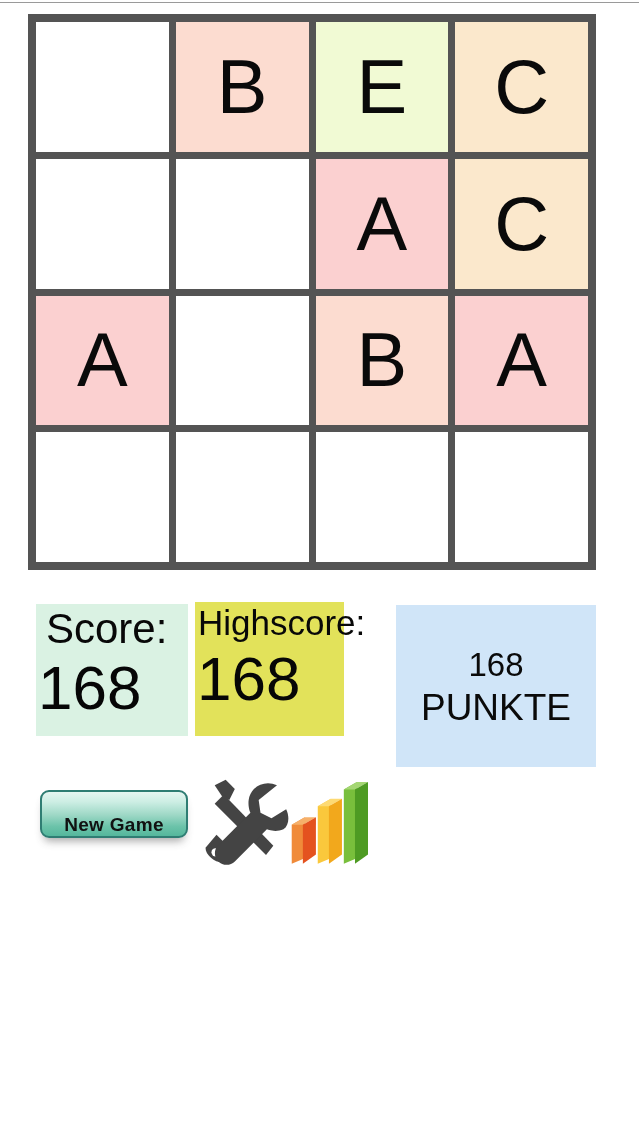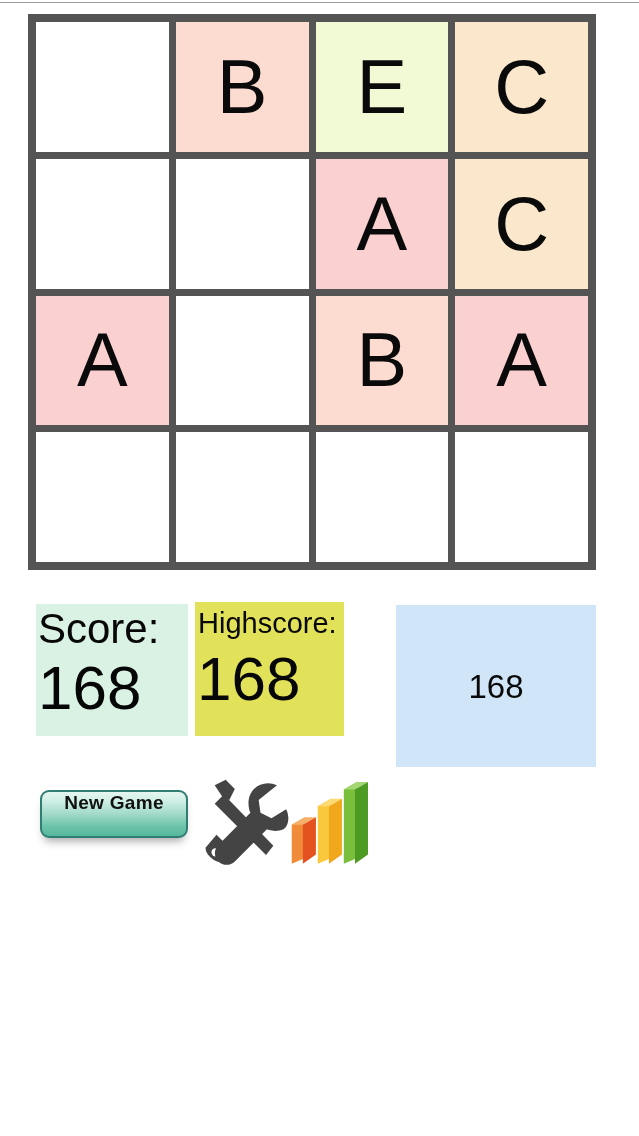--- a/index.html
+++ b/index.html
@@ -65,21 +65,21 @@
     display: flex;
     flex-direction: column;
     align-items: flex-start;
     justify-content: flex-start;
     box-sizing: border-box;
   }
   .score-label {
     font-size: 42px;
     line-height: 50px;
     color: #080808;
-    padding-left: 2px;
+    padding-left: 10px;
     white-space: nowrap;
   }
   .score-value {
     font-size: 62px;
     line-height: 68px;
     color: #060606;
     padding-left: 2px;
     white-space: nowrap;
   }
 
@@ -90,21 +90,21 @@
     width: 149px;
     height: 134px;
     background: #e2e25a;
     display: flex;
     flex-direction: column;
     align-items: flex-start;
     justify-content: flex-start;
     box-sizing: border-box;
   }
   .highscore-label {
-    font-size: 29px;
+    font-size: 35px;
     line-height: 42px;
     color: #080808;
     padding-left: 3px;
     white-space: nowrap;
   }
   .highscore-value {
     font-size: 62px;
     line-height: 70px;
     color: #060606;
     padding-left: 2px;
@@ -145,21 +145,21 @@
     box-sizing: border-box;
     border: 2px solid #2f7d73;
     background: linear-gradient(to bottom,
                 #e6f6f1 0%,
                 #cdeee4 22%,
                 #9ed8c6 52%,
                 #6cc3aa 78%,
                 #55b79c 100%);
     box-shadow: 0 7px 9px -4px rgba(60,60,60,0.45);
     display: flex;
-    align-items: flex-start;
+    align-items: flex-end;
     justify-content: center;
     cursor: pointer;
   }
   .new-game-label {
     font-size: 19px;
     font-weight: bold;
     color: #111111;
     letter-spacing: 0.3px;
     white-space: nowrap;
   }
@@ -213,20 +213,21 @@
   <span class="score-value">168</span>
 </div>
 
 <div class="highscore-box">
   <span class="highscore-label">Highscore:</span>
   <span class="highscore-value">168</span>
 </div>
 
 <div class="rank-box">
   <span class="rank-line first">168</span>
+  <span class="rank-line">PUNKTE</span>
 </div>
 
 <div class="new-game-btn">
   <span class="new-game-label">New Game</span>
 </div>
 
 <div class="tools-icon">
   <svg viewBox="0 0 100 96" width="92" height="88" aria-hidden="true">
     <g fill="#444444">
 

